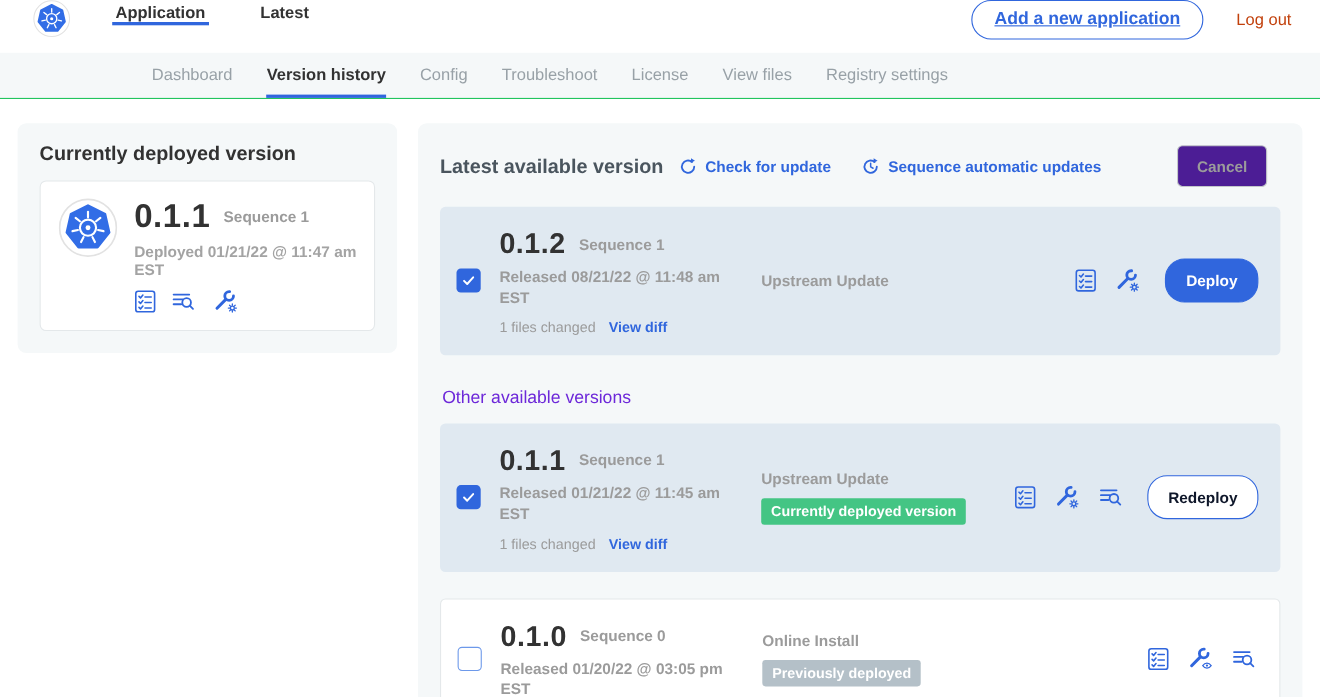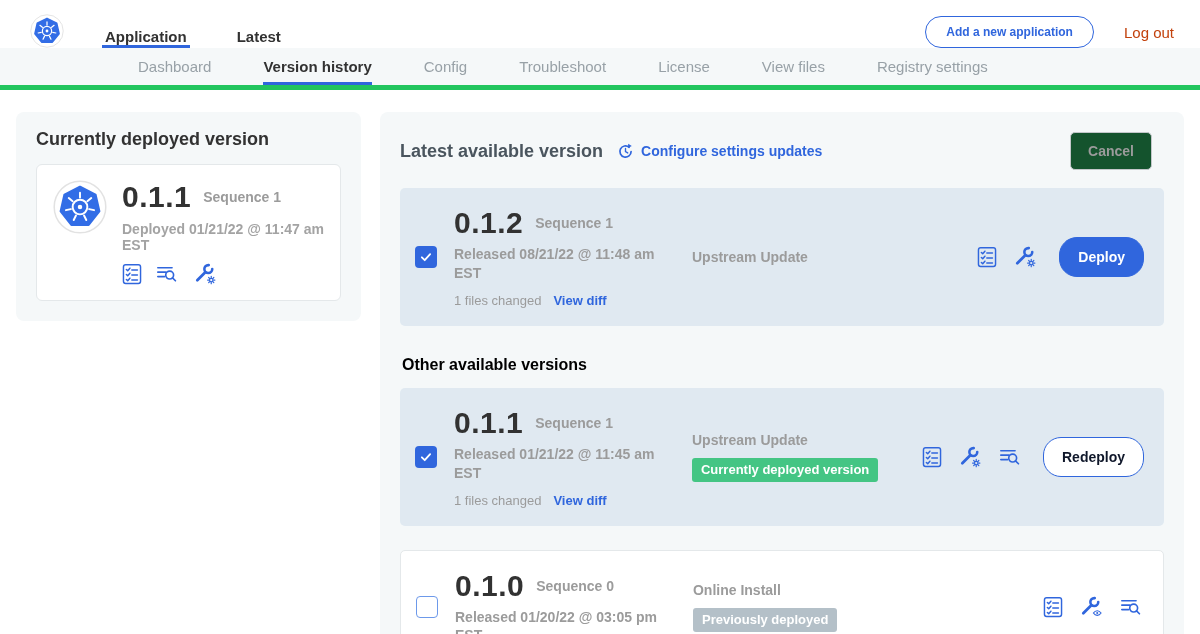--- a/index.html
+++ b/index.html
@@ -1,35 +1,35 @@
 <!DOCTYPE html>
 <html><head>
 <meta charset="utf-8">
 <style>
   * { box-sizing: border-box; margin: 0; padding: 0; }
   html,body { width: 1200px; height: 634px; background: #fff;
     font-family: "Liberation Sans", sans-serif; color: #323232; overflow: hidden; }
   button { font-family: inherit; cursor: pointer; }
 
   
-  .topnav { height: 48px; display: flex; align-items: flex-end; padding: 0 26px 0 30px; background: #fff; }
+  .topnav { height: 48px; display: flex; align-items: flex-start; padding: 0 26px 0 30px; background: #fff; }
   .logo-sm { display: flex; align-items: center; margin-right: 38px; }
   .logo-sm svg { width: 34px; height: 34px; }
   .topnav-tabs { display: flex; align-items: stretch; gap: 44px; }
   .topnav-tab { display: flex; align-items: center; font-size: 15px; font-weight: bold;
     color: #323232; padding: 0 3px; cursor: pointer; border-bottom: 3px solid transparent; padding-top: 3px; }
   .topnav-tab.active { border-bottom-color: #3066dd; }
   .topnav-right { margin-left: auto; display: flex; align-items: center; gap: 30px; }
   .add-app-btn { background: #fff; border: 1px solid #3066dd; color: #3066dd; font-weight: bold;
-    font-size: 12px; padding: 8px 20px; border-radius: 18px; }
+    font-size: 16px; padding: 8px 20px; border-radius: 18px; text-decoration: underline; }
   .logout { font-size: 15px; font-weight: 500; color: #c2410c; cursor: pointer; }
 
   
-  .subnav { height: 42px; background: #f5f8f9; border-bottom: 5px solid #22c55e;
-    display: flex; align-items: stretch; padding-left: 138px; gap: 52px; }
+  .subnav { height: 42px; background: #f5f8f9; border-bottom: 1px solid #22c55e;
+    display: flex; align-items: stretch; padding-left: 138px; gap: 31px; }
   .subnav-tab { display: flex; align-items: center; font-size: 15px; font-weight: 500;
     color: #98a1a7; cursor: pointer; border-bottom: 3px solid transparent; padding-top: 3px; }
   .subnav-tab.active { color: #323232; font-weight: bold; border-bottom-color: #3066dd; }
 
   
   .main { display: flex; align-items: flex-start; gap: 19px; padding: 22px 16px; }
   .panel { background: #f5f8f9; border-radius: 8px; }
   .left-panel { width: 398px; padding: 17px 20px 20px; }
   .right-panel { flex: 1; padding: 20px; }
 
@@ -45,51 +45,51 @@
   .icon-row { display: flex; align-items: center; gap: 13px; color: #3066dd; }
   .act-icon { height: 22px; cursor: pointer; }
   .act-icon.w20 { width: 20px; } .act-icon.w24 { width: 24px; } .act-icon.w26 { width: 26px; }
 
   
   .latest-header { display: flex; align-items: center; margin-bottom: 18px; min-height: 36px; }
   .latest-title { font-size: 18px; font-weight: 600; color: #4a555e; margin-right: 14px; }
   .link-action { display: flex; align-items: center; gap: 7px; color: #3066dd;
     font-size: 14px; font-weight: bold; cursor: pointer; margin-right: 28px; }
   .link-action svg { width: 17px; height: 17px; }
-  .cancel-btn { margin-left: auto; background: #14532d; border: 1px solid #c3c7ca; color: #9b9b9b;
+  .cancel-btn { margin-left: auto; background: #4c1d95; border: 1px solid #c3c7ca; color: #9b9b9b;
     font-weight: bold; font-size: 14px; padding: 10px 17px; border-radius: 5px; margin-right: 12px; text-align: center; }
   .diff-btn { background: #3066dd; border: 1px solid #3066dd; color: #fff; font-weight: bold;
     font-size: 14px; padding: 10px 16px; border-radius: 5px; }
 
   
   .version-row { display: flex; align-items: center; border-radius: 5px; padding: 18px 20px 18px 15px; }
   .version-row.selected { background: #e0e9f1; }
   .version-row.plain { background: #fff; border: 1px solid #e4e8ea; }
   .checkbox { width: 22px; height: 22px; border-radius: 4px; flex: none; cursor: pointer;
     display: flex; align-items: center; justify-content: center; }
   .checkbox.checked { background: #3066dd; }
   .checkbox.unchecked { background: #fff; border: 1.5px solid #6d99ea; }
   .checkbox svg { width: 14px; height: 14px; }
   .version-info { margin-left: 17px; width: 212px; }
-  .ver-num-md { font-size: 30px; font-weight: 800; letter-spacing: .5px; color: #323232; }
+  .ver-num-md { font-size: 26px; font-weight: 800; letter-spacing: .5px; color: #323232; }
   .released { font-size: 14px; font-weight: bold; color: #9b9b9b; margin-top: 5px; line-height: 1.35; }
   .files-row { display: flex; gap: 12px; margin-top: 10px; font-size: 13px; }
   .files-changed { color: #9b9b9b; }
   .view-diff { color: #3066dd; font-weight: bold; cursor: pointer; }
   .source-col { width: 230px; margin-left: 26px; align-self: center; }
   .source-label { font-size: 14px; font-weight: 600; color: #9b9b9b; }
   .badge { display: inline-block; margin-top: 10px; font-size: 13px; font-weight: bold; color: #fff;
     padding: 4px 9px 5px; border-radius: 3px; }
   .badge.green { background: #44c584; }
   .badge.gray { background: #b4c0c8; }
   .row-actions { margin-left: auto; display: flex; align-items: center; gap: 15px; color: #3066dd; }
   .row-btn { font-size: 14px; font-weight: bold; padding: 11px 18px; border-radius: 18px; margin-left: 6px; }
   .row-btn.primary { background: #3066dd; border: 1px solid #3066dd; color: #fff; }
   .row-btn.outline { background: #fff; border: 1px solid #3066dd; color: #0f172a; }
-  .other-title { font-size: 16px; font-weight: 700; color: #000000; margin: 30px 0 14px 2px; }
+  .other-title { font-size: 16px; font-weight: 400; color: #6d28d9; margin: 30px 0 14px 2px; }
   .rows-gap { margin-bottom: 24px; }
 </style>
 </head>
 <body>
 
 <svg width="0" height="0" style="position:absolute" aria-hidden="true">
 <defs>
   <symbol id="sym-k8s" viewBox="0 0 36 36">
     <circle cx="18" cy="18" r="17.2" fill="#ffffff" stroke="#e2e2e2" stroke-width="1"></circle>
     <polygon points="18,4.6 28.3,9.8 30.8,20.9 23.7,29.8 12.3,29.8 5.2,20.9 7.7,9.8" fill="#326de6" stroke="#326de6" stroke-width="1.6" stroke-linejoin="round"></polygon>
@@ -227,23 +227,29 @@
           </div>
       </div>
     </div>
   </section>
 
   <section class="panel right-panel">
     <div class="latest-header">
       <h2 class="latest-title">Latest available version</h2>
       <span class="link-action">
         <svg>
+            <use href="#icon-refresh"></use>
+          </svg>
+        <span>Check for update</span>
+      </span>
+      <span class="link-action">
+        <svg>
             <use href="#icon-auto-update"></use>
           </svg>
-        <span>Configure settings updates</span>
+        <span>Sequence automatic updates</span>
       </span>
       <button class="cancel-btn">Cancel</button>
     </div>
 
     <div id="latest-row">
         <div class="version-row selected">
           <span class="checkbox checked">
             <svg>
               <use href="#icon-check"></use>
             </svg>

